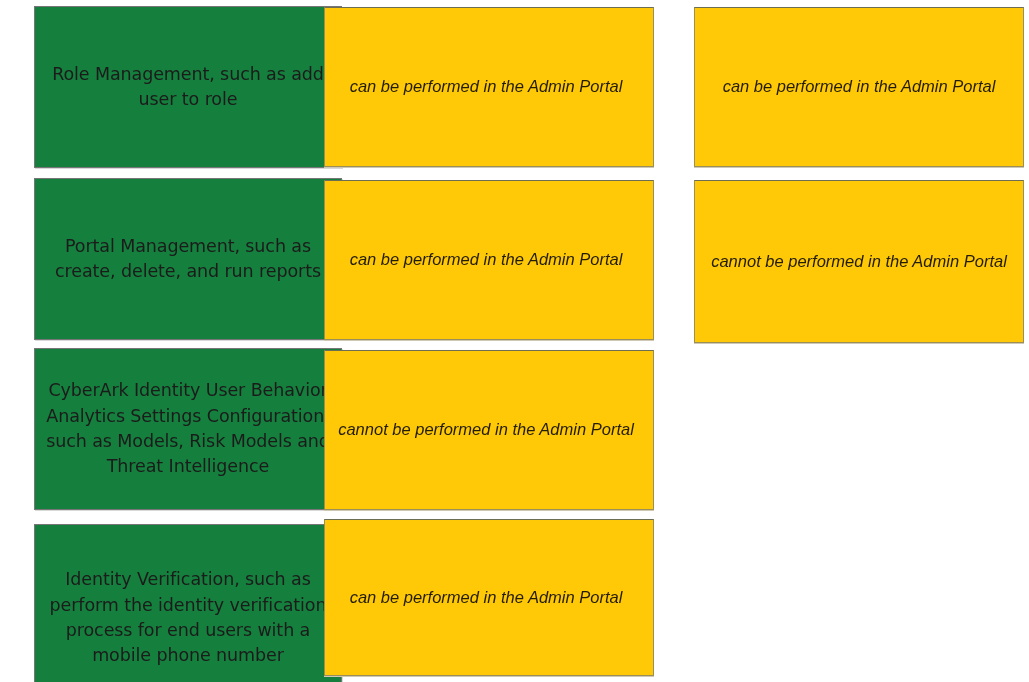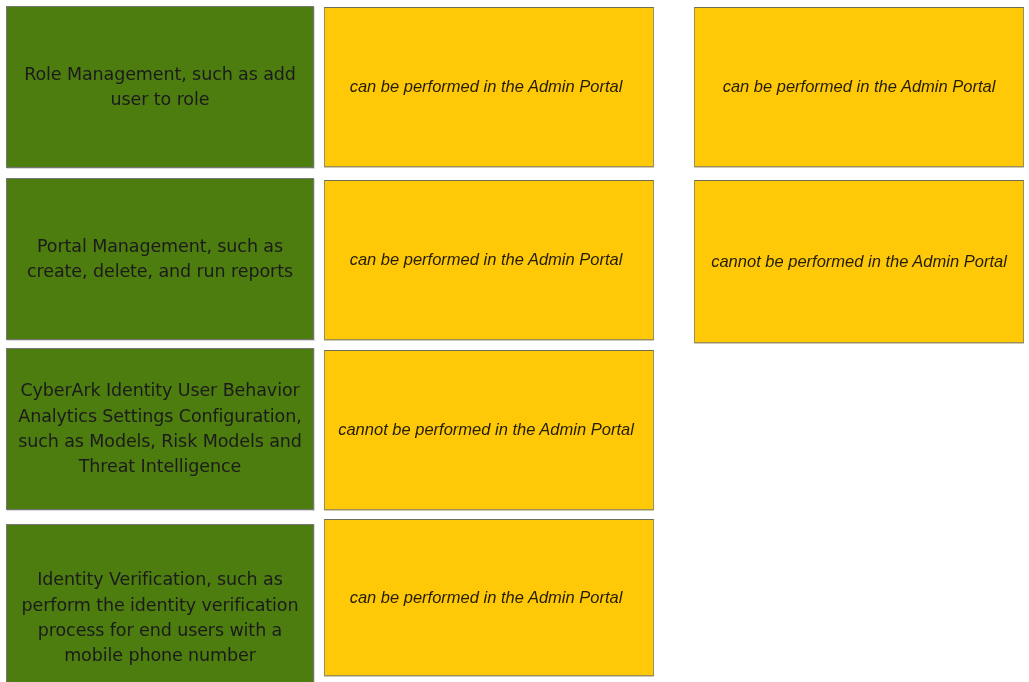--- a/index.html
+++ b/index.html
@@ -29,23 +29,24 @@
     position: absolute;
     box-sizing: border-box;
     display: flex;
     align-items: center;
     justify-content: center;
     text-align: center;
   }
 
   
   .prompt-box {
-    background: #4d7c0f;
+    background: #15803d;
     border: 1px solid #767676;
     box-shadow: 1px 1px 0 0 #d8d8d8;
+    margin-left: 28px;
   }
   .prompt-text {
     font-family: "DejaVu Sans", sans-serif;
     font-size: 17.5px;
     line-height: 1.45;
     color: #1b1b1b;
     letter-spacing: -0.1px;
     width: 100%;
     padding: 0 2px;
     box-sizing: border-box;

